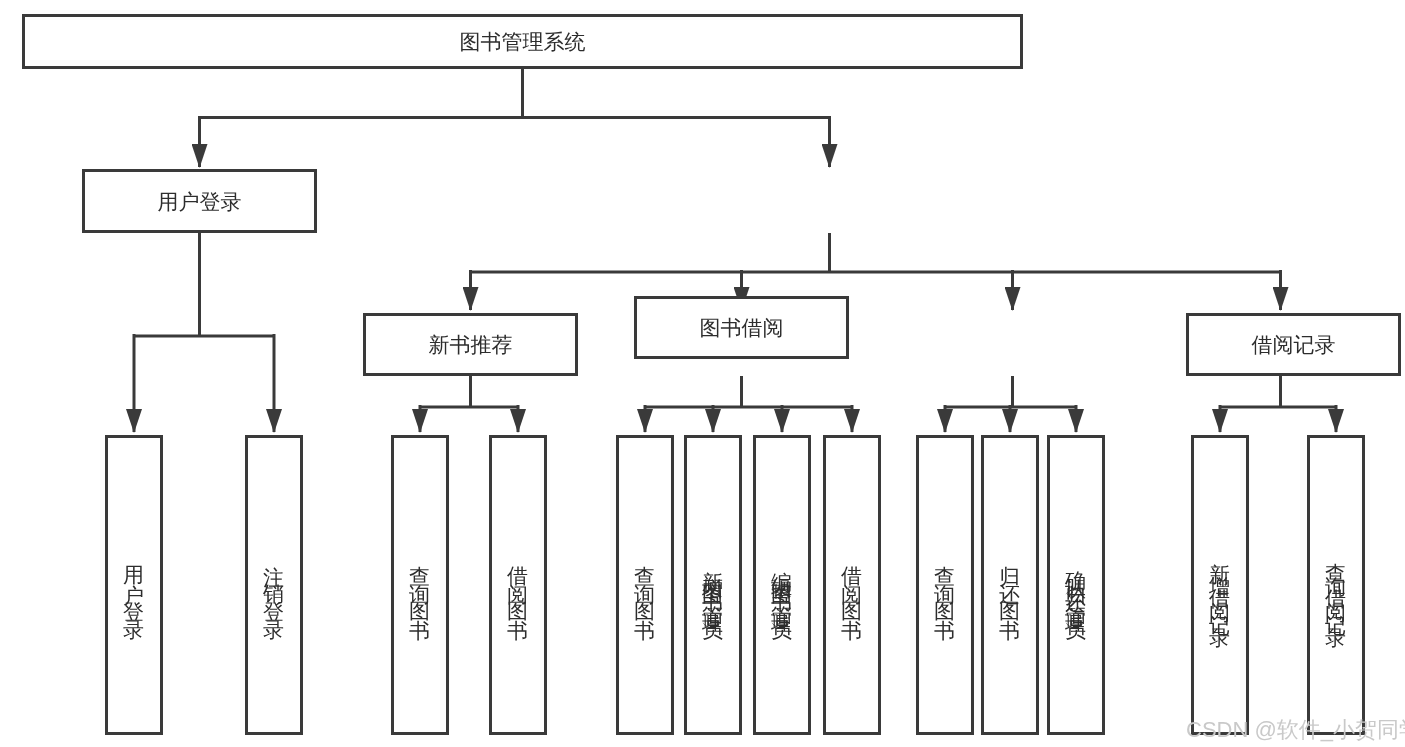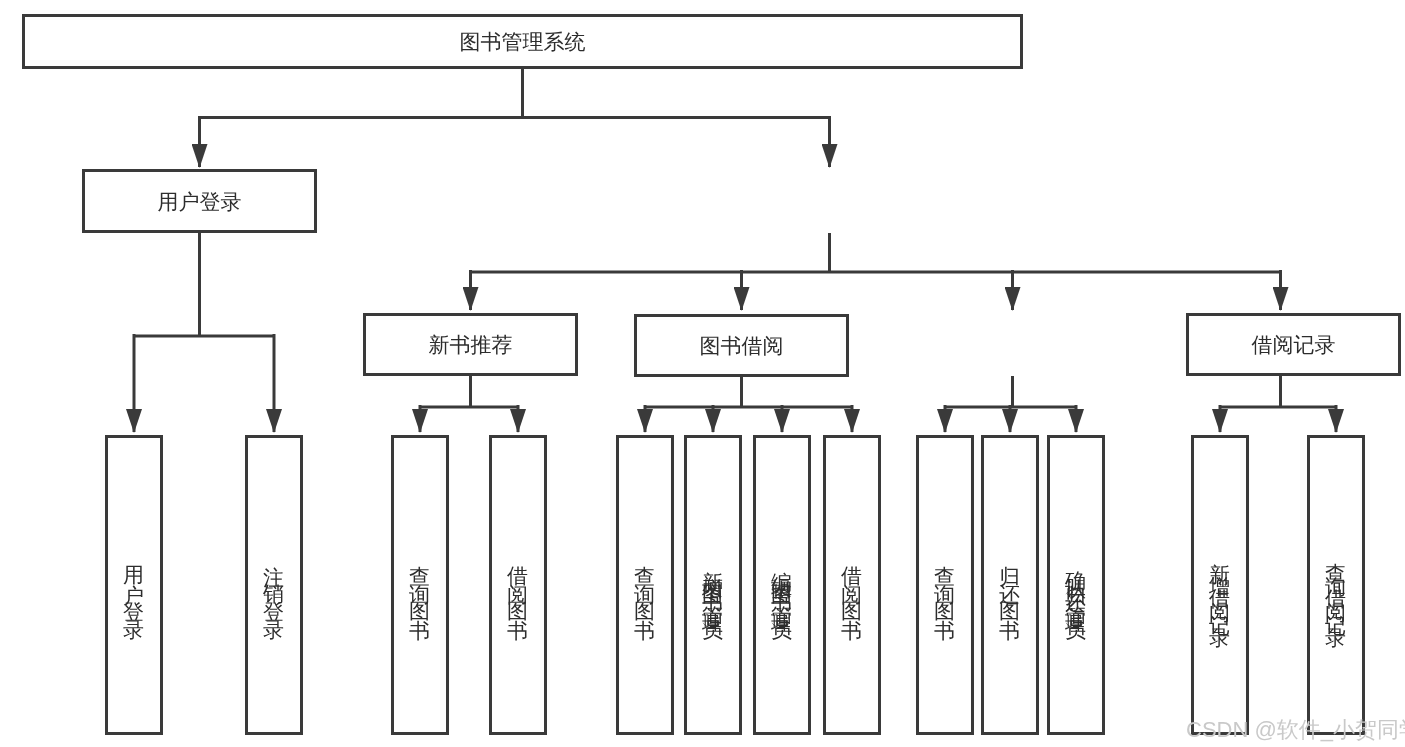--- a/index.html
+++ b/index.html
@@ -98,21 +98,21 @@
     <span>图书管理系统</span>
   </div>
 
   <div class="node" style="left:82px;top:169px;width:235px;height:64px">
     <span>用户登录</span>
   </div>
 
   <div class="node" style="left:363px;top:313px;width:215px;height:63px">
     <span>新书推荐</span>
   </div>
-  <div class="node" style="left:634px;top:314px;width:215px;height:63px">
+  <div class="node" style="left:634px;top:296px;width:215px;height:63px">
     <span>图书借阅</span>
   </div>
   <div class="node" style="left:1186px;top:313px;width:215px;height:63px">
     <span>借阅记录</span>
   </div>
 
   <div class="node leaf" style="left:105px;top:435px;width:58px;height:300px">
     <span class="v sp-lg">用户登录</span>
   </div>
   <div class="node leaf" style="left:245px;top:435px;width:58px;height:300px">

